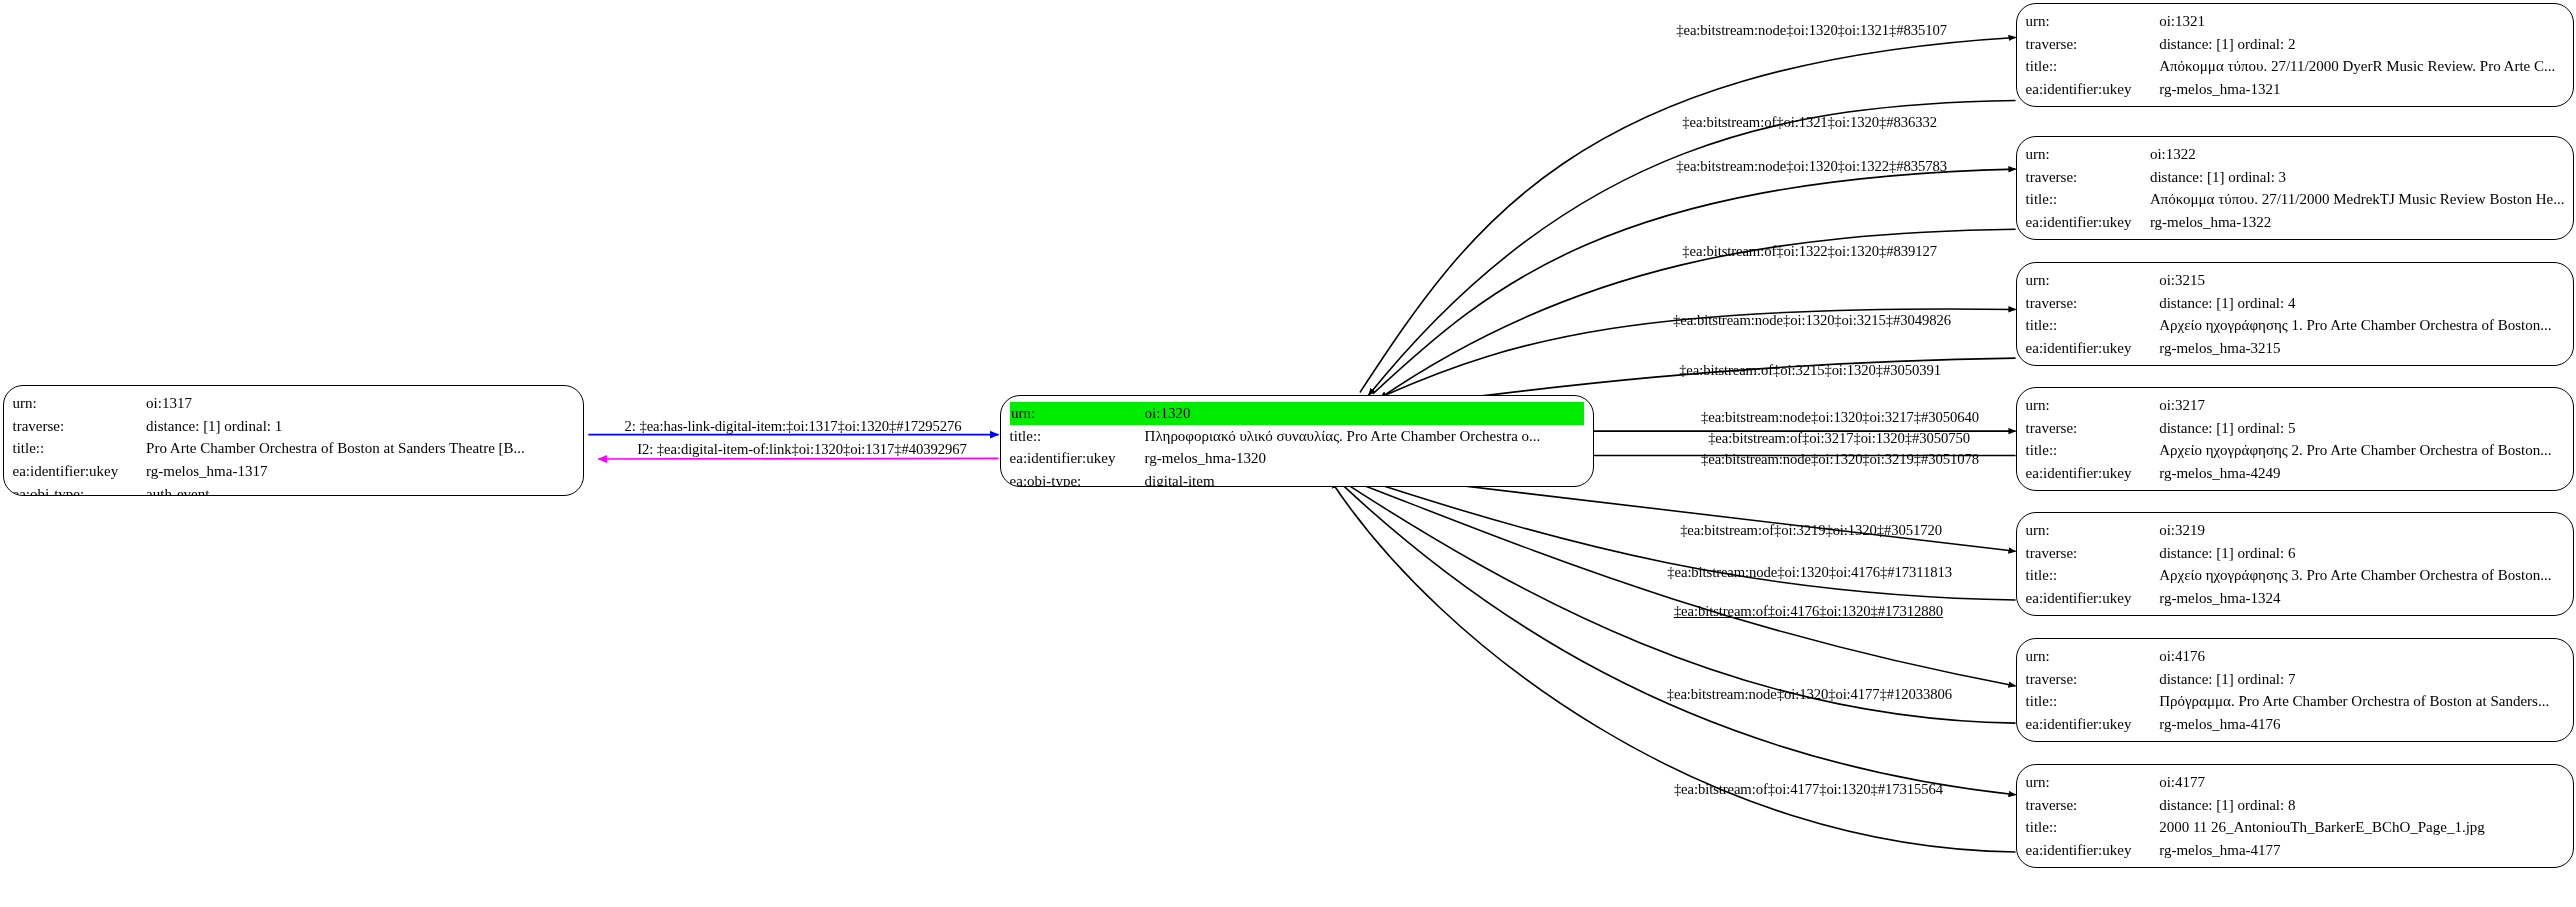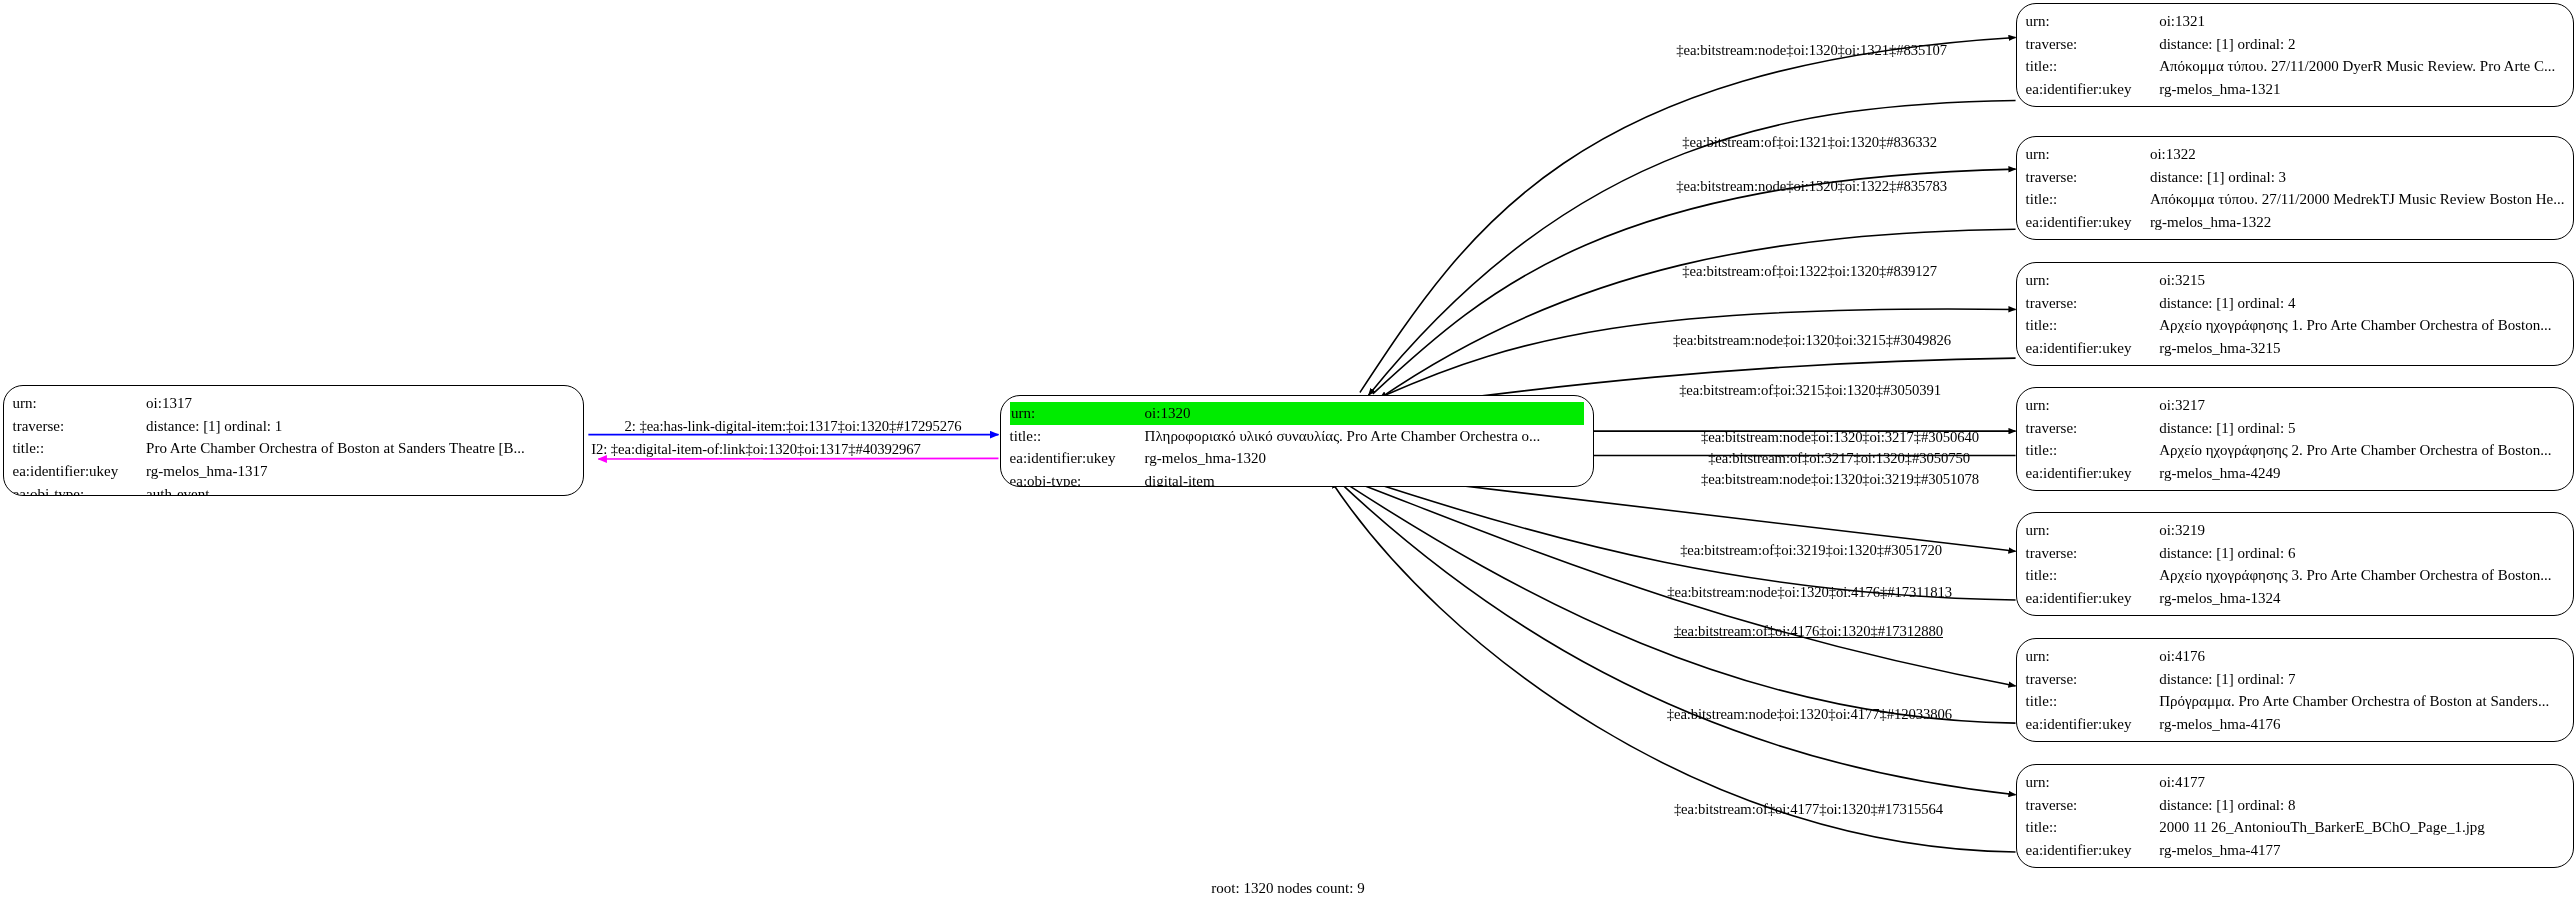--- a/index.html
+++ b/index.html
@@ -67,21 +67,21 @@
   }
   .edge-label {
     position: absolute;
     font-size: 14.7px;
     color: #000000;
     white-space: nowrap;
     line-height: 1;
     letter-spacing: -0.1px;
   }
   .edge-label.c { transform: translateX(-50%); }
-  .edge-label.r { transform: translateX(-100%); margin-top: 20px; }
+  .edge-label.r { transform: translateX(-100%); }
   #caption {
     position: absolute;
     left: 0;
     top: 880px;
     width: 2576px;
     text-align: center;
     font-size: 15px;
     color: #000000;
   }
 </style>
@@ -393,21 +393,21 @@
       </tr>
       <tr>
         <td class="k">ea:obj-type:</td>
         <td class="v">bitstream</td>
       </tr>
     </tbody>
       </table>
   </div>
 
   <div class="edge-label c" style="left:793px; top:419px;">2: ‡ea:has-link-digital-item:‡oi:1317‡oi:1320‡#17295276</div>
-  <div class="edge-label c" style="left:756px; top:442px;">I2: ‡ea:digital-item-of:link‡oi:1320‡oi:1317‡#40392967</div>
+  <div class="edge-label c" style="left:802px; top:442px;">I2: ‡ea:digital-item-of:link‡oi:1320‡oi:1317‡#40392967</div>
 
   <div class="edge-label r" style="left:1947px; top:23px;">‡ea:bitstream:node‡oi:1320‡oi:1321‡#835107</div>
   <div class="edge-label r" style="left:1937px; top:115px;">‡ea:bitstream:of‡oi:1321‡oi:1320‡#836332</div>
 
   <div class="edge-label r" style="left:1947px; top:159px;">‡ea:bitstream:node‡oi:1320‡oi:1322‡#835783</div>
   <div class="edge-label r" style="left:1937px; top:244px;">‡ea:bitstream:of‡oi:1322‡oi:1320‡#839127</div>
 
   <div class="edge-label r" style="left:1951px; top:313px;">‡ea:bitstream:node‡oi:1320‡oi:3215‡#3049826</div>
   <div class="edge-label r" style="left:1941px; top:363px;">‡ea:bitstream:of‡oi:3215‡oi:1320‡#3050391</div>
 
@@ -416,16 +416,15 @@
   <div class="edge-label r" style="left:1979px; top:452px;">‡ea:bitstream:node‡oi:1320‡oi:3219‡#3051078</div>
 
   <div class="edge-label r" style="left:1942px; top:523px;text-align:center;">‡ea:bitstream:of‡oi:3219‡oi:1320‡#3051720</div>
 
   <div class="edge-label r" style="left:1952px; top:565px;">‡ea:bitstream:node‡oi:1320‡oi:4176‡#17311813</div>
   <div class="edge-label r" style="left:1943px; top:604px;text-decoration:underline;">‡ea:bitstream:of‡oi:4176‡oi:1320‡#17312880</div>
 
   <div class="edge-label r" style="left:1952px; top:687px;">‡ea:bitstream:node‡oi:1320‡oi:4177‡#12033806</div>
   <div class="edge-label r" style="left:1943px; top:782px;">‡ea:bitstream:of‡oi:4177‡oi:1320‡#17315564</div>
 
-  <div id="caption">root: 1320 nodes count: 9</div>
 
 </div>
 
 
 </body></html>

